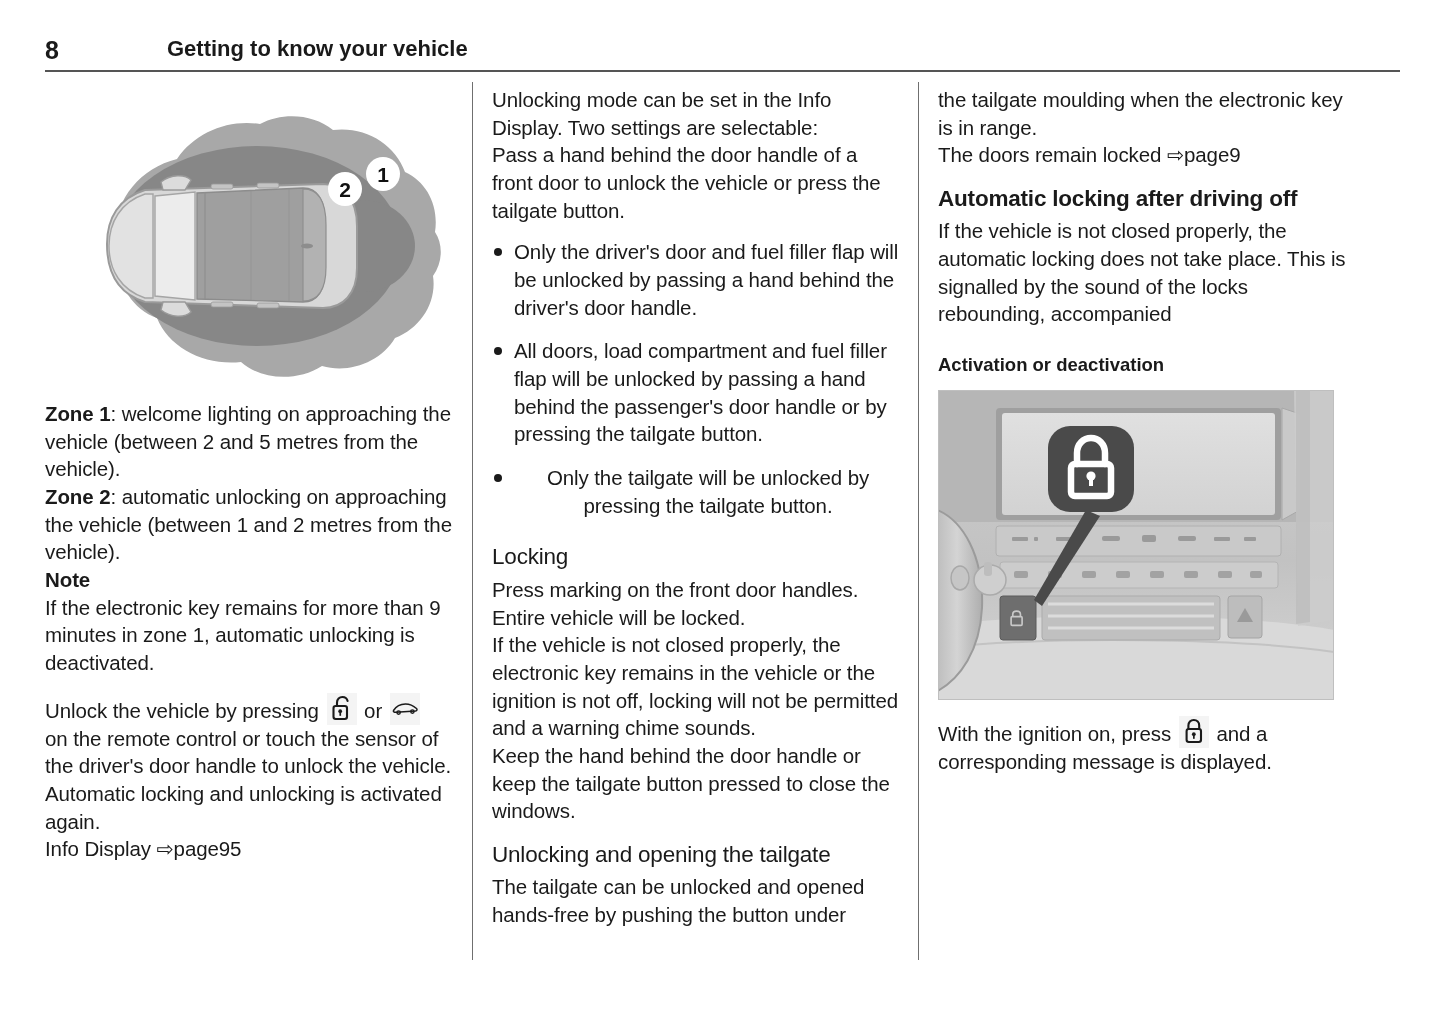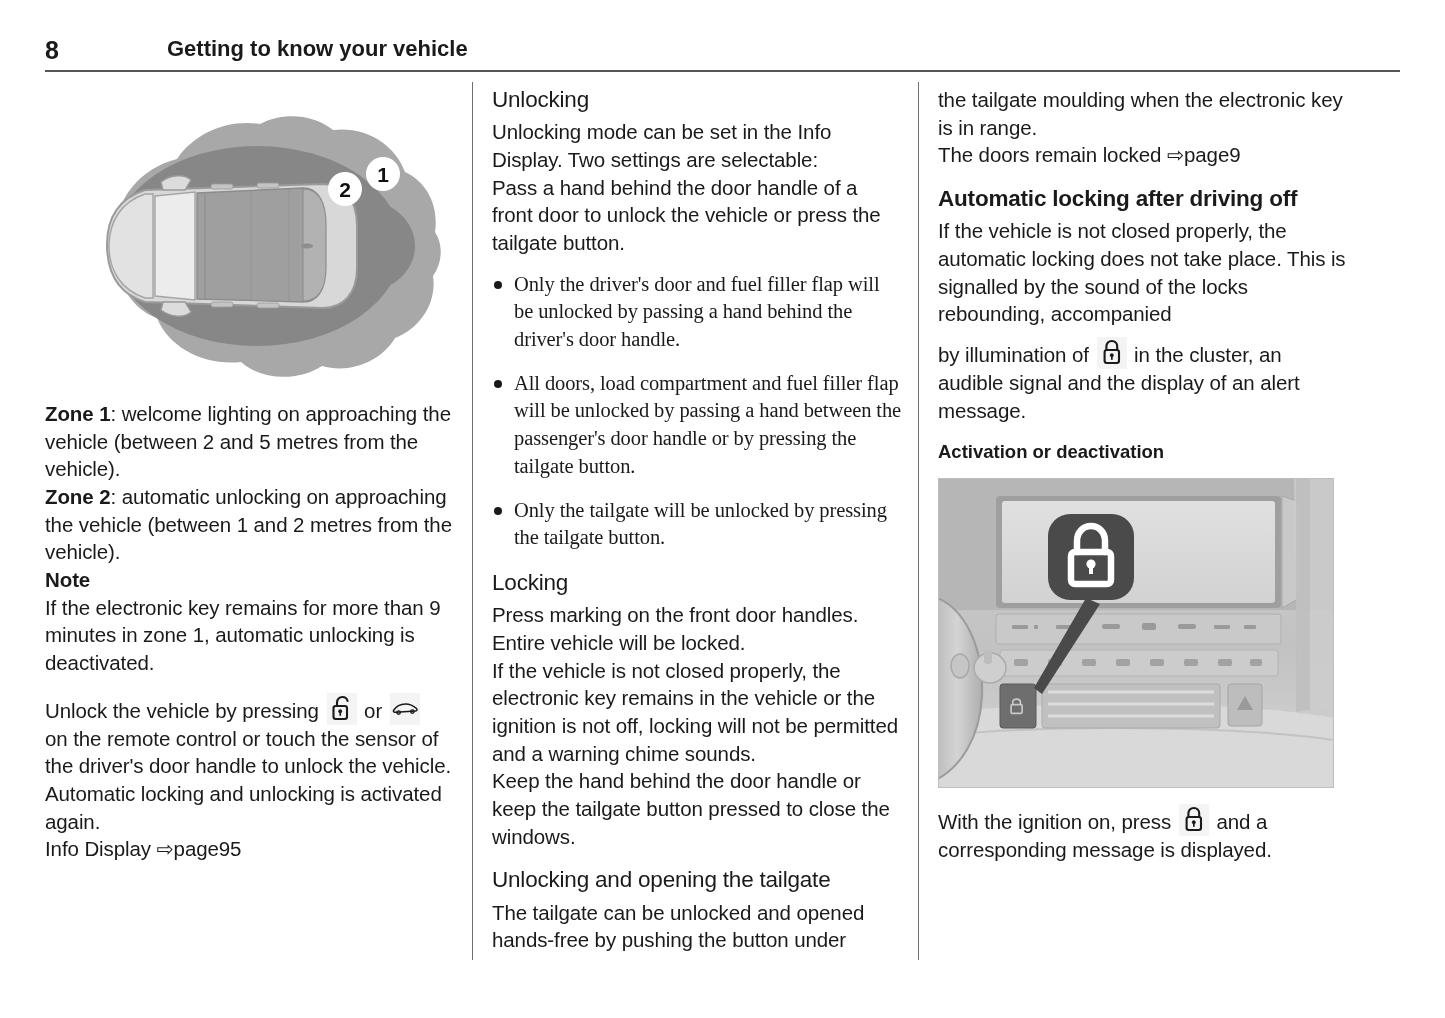--- a/index.html
+++ b/index.html
@@ -81,33 +81,32 @@
     letter-spacing: -0.1px;
   }
   p.body + p.body { margin-top: 0; }
   .gap-s  { height: 9px; }
   .gap-m  { height: 16px; }
 
   b.lbl { font-weight: bold; }
 
   ul.bullets {
     list-style: none;
-    margin: 14px 0 1px 0;
+    margin: 14px 0 8px 0;
     padding: 0;
-    font-family: Liberation Serif, serif;
   }
   ul.bullets li {
     position: relative;
     padding-left: 22px;
     font-size: 20.5px;
     line-height: 1.35;
     margin-bottom: 16px;
     letter-spacing: -0.1px;
   }
-  ul.bullets li:last-child { margin-bottom: 0; }
+  ul.bullets li:last-child { margin-bottom: 0; text-align: center; }
   ul.bullets li::before {
     content: "";
     position: absolute;
     left: 2px;
     top: 10px;
     width: 8px;
     height: 8px;
     border-radius: 50%;
     background: #1a1a1a;
   }
@@ -257,27 +256,26 @@
         <circle cx="22.4" cy="18.6" r="1.7" fill="none" stroke="#1a1a1a" stroke-width="1.4"></circle>
       </svg>
     </span>
   </p>
   <p class="body">on the remote control or touch the sensor of the driver's door handle to unlock the vehicle.</p>
   <p class="body">Automatic locking and unlocking is activated again.</p>
   <p class="body"><span>Info Display</span> <span class="arrow-ref">⇨page95</span></p>
 </div>
 
 <div class="column" id="col-mid">
-  <h2 class="h2">Unlocking</h2>
   <p class="body">Unlocking mode can be set in the Info Display. Two settings are selectable:</p>
   <p class="body">Pass a hand behind the door handle of a front door to unlock the vehicle or press the tailgate button.</p>
 
   <ul class="bullets">
     <li>Only the driver's door and fuel filler flap will be unlocked by passing a hand behind the driver's door handle.</li>
-    <li>All doors, load compartment and fuel filler flap will be unlocked by passing a hand between the passenger's door handle or by pressing the tailgate button.</li>
+    <li>All doors, load compartment and fuel filler flap will be unlocked by passing a hand behind the passenger's door handle or by pressing the tailgate button.</li>
     <li>Only the tailgate will be unlocked by pressing the tailgate button.</li>
   </ul>
 
   <div class="gap-m"></div>
 
   <h2 class="h2">Locking</h2>
   <p class="body">Press marking on the front door handles. Entire vehicle will be locked.</p>
   <p class="body">If the vehicle is not closed properly, the electronic key remains in the vehicle or the ignition is not off, locking will not be permitted and a warning chime sounds.</p>
   <p class="body">Keep the hand behind the door handle or keep the tailgate button pressed to close the windows.</p>
 
@@ -291,31 +289,20 @@
   <p class="body">the tailgate moulding when the electronic key is in range.</p>
   <p class="body"><span>The doors remain locked</span> <span class="arrow-ref">⇨page9</span></p>
 
   <div class="gap-m"></div>
 
   <h2 class="h2" style="font-weight:bold">Automatic locking after driving off</h2>
   <p class="body">If the vehicle is not closed properly, the automatic locking does not take place. This is signalled by the sound of the locks rebounding, accompanied</p>
 
   <div class="gap-s"></div>
 
-  <p class="body"><span>by illumination of</span>
-    <span class="icon-box">
-      <svg width="30" height="32" viewBox="0 0 30 32">
-        <path d="M9.4 13 V9.6 C9.4 6.3, 11.6 4, 14.8 4 C18 4, 20.2 6.3, 20.2 9.6 V13" fill="none" stroke="#1a1a1a" stroke-width="2.1" stroke-linecap="round"></path>
-        <rect x="7.6" y="13" width="14.4" height="13" rx="2.2" fill="none" stroke="#1a1a1a" stroke-width="2.1"></rect>
-        <circle cx="14.8" cy="18.2" r="1.9" fill="#1a1a1a"></circle>
-        <rect x="14" y="18.2" width="1.7" height="4.6" fill="#1a1a1a"></rect>
-      </svg>
-    </span>
-    <span>in the cluster, an audible signal and the display of an alert message.</span>
-  </p>
 
   <div class="gap-s"></div>
 
   <h3 class="h3">Activation or deactivation</h3>
 
   <div id="dash-figure">
     <svg width="396" height="310" viewBox="0 0 396 310" xmlns="http://www.w3.org/2000/svg">
       <defs>
         <linearGradient id="dashG" x1="0" y1="0" x2="0" y2="1">
           <stop offset="0%" stop-color="#cfcfcf"></stop>

